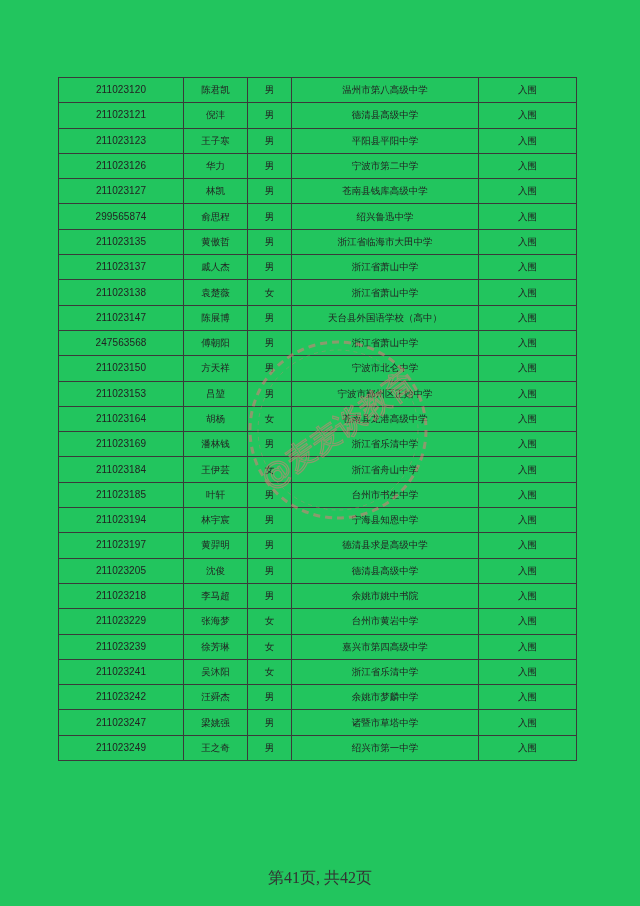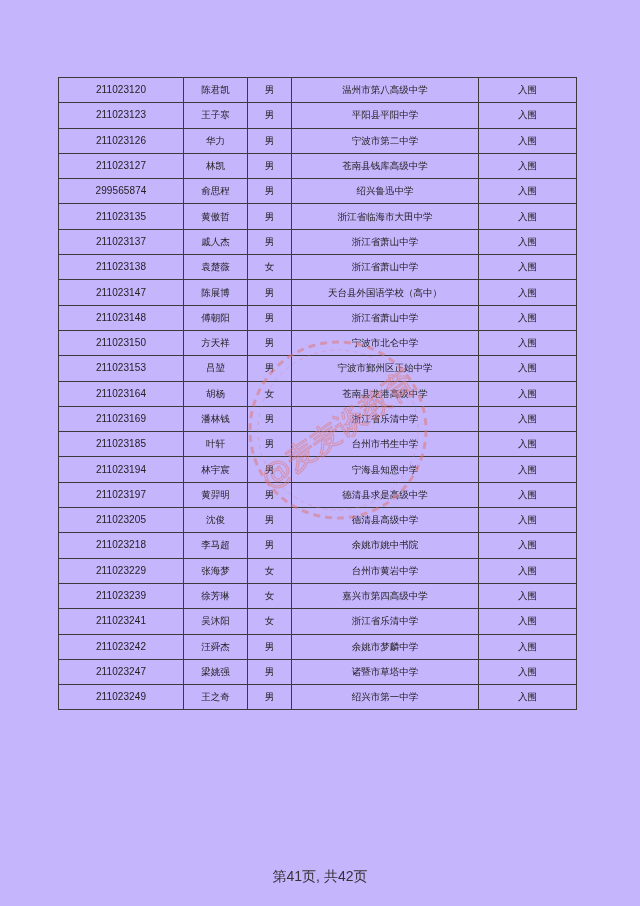--- a/index.html
+++ b/index.html
@@ -1,28 +1,28 @@
 <!DOCTYPE html>
 <html><head>
   <meta charset="utf-8">
   <style>
     html, body { margin: 0; padding: 0; background: #ffffff; }
     body { width: 640px; height: 906px; position: relative; overflow: hidden;
            font-family: "DejaVu Sans", "Liberation Sans", sans-serif; color: #222; }
-    .page { position: absolute; left: 0; top: 0; width: 640px; height: 906px; background: #c4b5fd; }
+    .page { position: absolute; left: 0; top: 0; width: 640px; height: 906px; background: #22c55e; }
     table.roster { position: absolute; left: 58px; top: 77px; width: 518px;
                    border-collapse: collapse; table-layout: fixed; }
     table.roster td { border: 1px solid #3a3a3a; height: 24.3px; padding: 0;
                       text-align: center; vertical-align: middle; font-size: 9.5px;
                       line-height: 12px; white-space: nowrap; overflow: hidden; }
     table.roster td.col-id { font-family: "Liberation Sans", sans-serif; font-size: 10px; letter-spacing: 0.1px; }
     col.c1 { width: 125px; } col.c2 { width: 64px; } col.c3 { width: 44px; }
     col.c4 { width: 187px; } col.c5 { width: 98px; }
     .footer { position: absolute; top: 868px; left: 0; width: 640px; text-align: center;
-              font-family: Liberation Sans, sans-serif; font-size: 14px; color: #333; }
+              font-family: Liberation Serif, serif; font-size: 16px; color: #333; }
     .stamp { position: absolute; left: 244px; top: 336px; width: 188px; height: 188px;
              pointer-events: none; opacity: 0.55; }
   </style>
 </head>
 <body>
 
 <div class="page">
 
   <table class="roster">
     <colgroup>
@@ -34,20 +34,27 @@
       </colgroup>
     <tbody id="roster-body">
       <tr>
           <td class="col-id">211023120</td>
           <td>陈君凯</td>
           <td>男</td>
           <td>温州市第八高级中学</td>
           <td>入围</td>
         </tr>
       <tr>
+          <td class="col-id">211023121</td>
+          <td>倪沣</td>
+          <td>男</td>
+          <td>德清县高级中学</td>
+          <td>入围</td>
+        </tr>
+      <tr>
           <td class="col-id">211023123</td>
           <td>王子寒</td>
           <td>男</td>
           <td>平阳县平阳中学</td>
           <td>入围</td>
         </tr>
       <tr>
           <td class="col-id">211023126</td>
           <td>华力</td>
           <td>男</td>
@@ -90,21 +97,21 @@
           <td>入围</td>
         </tr>
       <tr>
           <td class="col-id">211023147</td>
           <td>陈展博</td>
           <td>男</td>
           <td>天台县外国语学校（高中）</td>
           <td>入围</td>
         </tr>
       <tr>
-          <td class="col-id">211023148</td>
+          <td class="col-id">247563568</td>
           <td>傅朝阳</td>
           <td>男</td>
           <td>浙江省萧山中学</td>
           <td>入围</td>
         </tr>
       <tr>
           <td class="col-id">211023150</td>
           <td>方天祥</td>
           <td>男</td>
           <td>宁波市北仑中学</td>
@@ -122,20 +129,27 @@
           <td>胡杨</td>
           <td>女</td>
           <td>苍南县龙港高级中学</td>
           <td>入围</td>
         </tr>
       <tr>
           <td class="col-id">211023169</td>
           <td>潘林钱</td>
           <td>男</td>
           <td>浙江省乐清中学</td>
+          <td>入围</td>
+        </tr>
+      <tr>
+          <td class="col-id">211023184</td>
+          <td>王伊芸</td>
+          <td>女</td>
+          <td>浙江省舟山中学</td>
           <td>入围</td>
         </tr>
       <tr>
           <td class="col-id">211023185</td>
           <td>叶轩</td>
           <td>男</td>
           <td>台州市书生中学</td>
           <td>入围</td>
         </tr>
       <tr>

